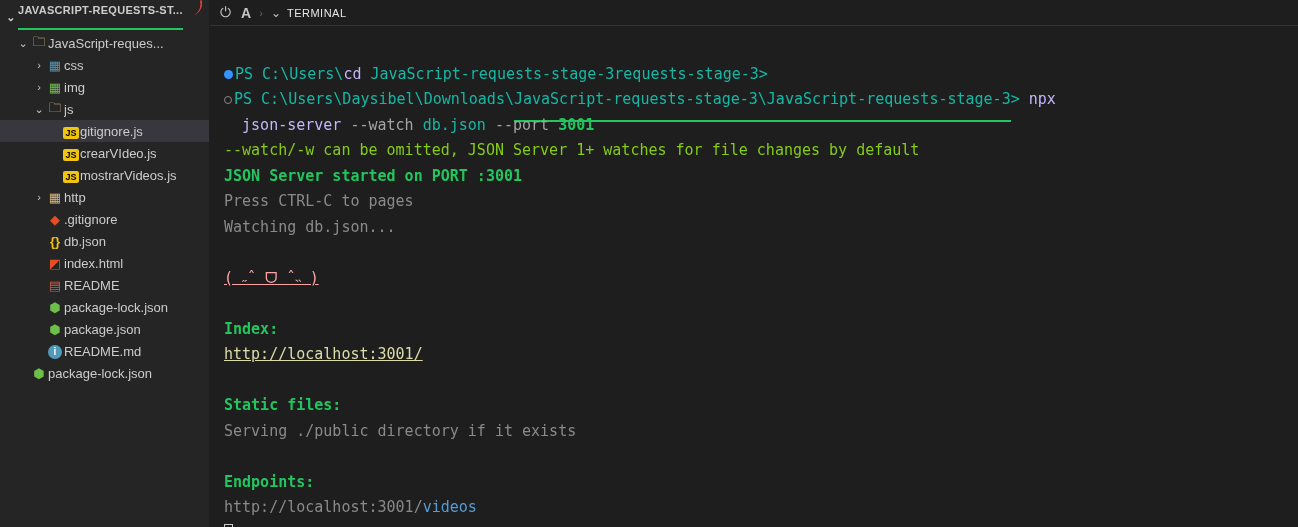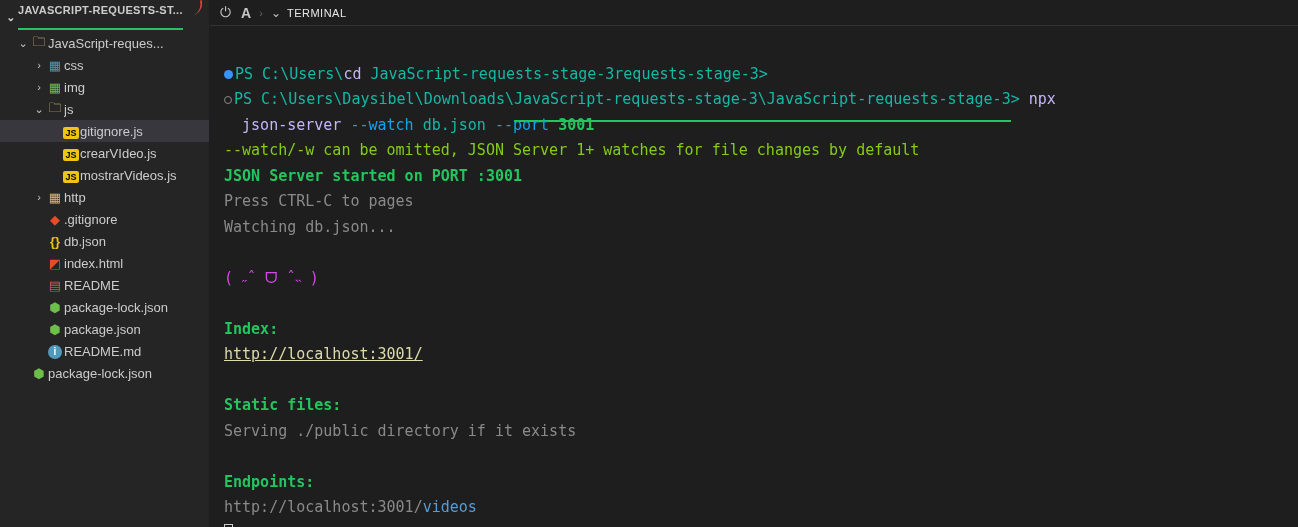--- a/index.html
+++ b/index.html
@@ -110,33 +110,33 @@
     font-size: 15px;
     line-height: 1.7;
     padding: 10px 8px 10px 14px;
     white-space: pre;
     color:#cccccc;
     overflow:hidden;
     position:relative;
   }
   .ps-prompt { color:#14b8a6;margin-top:44px; }
   .cmd-yellow { color:#c4b5fd; }
-  .param-gray { color:#0ea5e9; }
+  .param-gray { color:#a3a3a3; }
   .blue-dot {
     display:inline-block; width:9px; height:9px; border-radius:50%;
     background:#3794ff; margin-right:2px; vertical-align:middle;
   }
   .hollow-dot {
     display:inline-block; width:8px; height:8px; border-radius:50%;
     border:1px solid #888; margin-right:2px; vertical-align:middle;
   }
   .bold-white { color:#22c55e; font-weight:700; }
   .dim { color:#8a8a8a; }
   .yellow-warn { color:#84cc16; }
-  .magenta { color:#d946ef; }
+  .magenta { color:#fca5a5;text-decoration:underline; }
   .link-yellow { color:#dcdcaa; text-decoration:underline; }
   .link-part-blue { color:#569cd6;text-align:center; }
   .cursor-block {
     display:inline-block;
     width:9px; height:18px;
     border:1px solid #cccccc;
     vertical-align:middle;
   }
 </style>
 </head>

